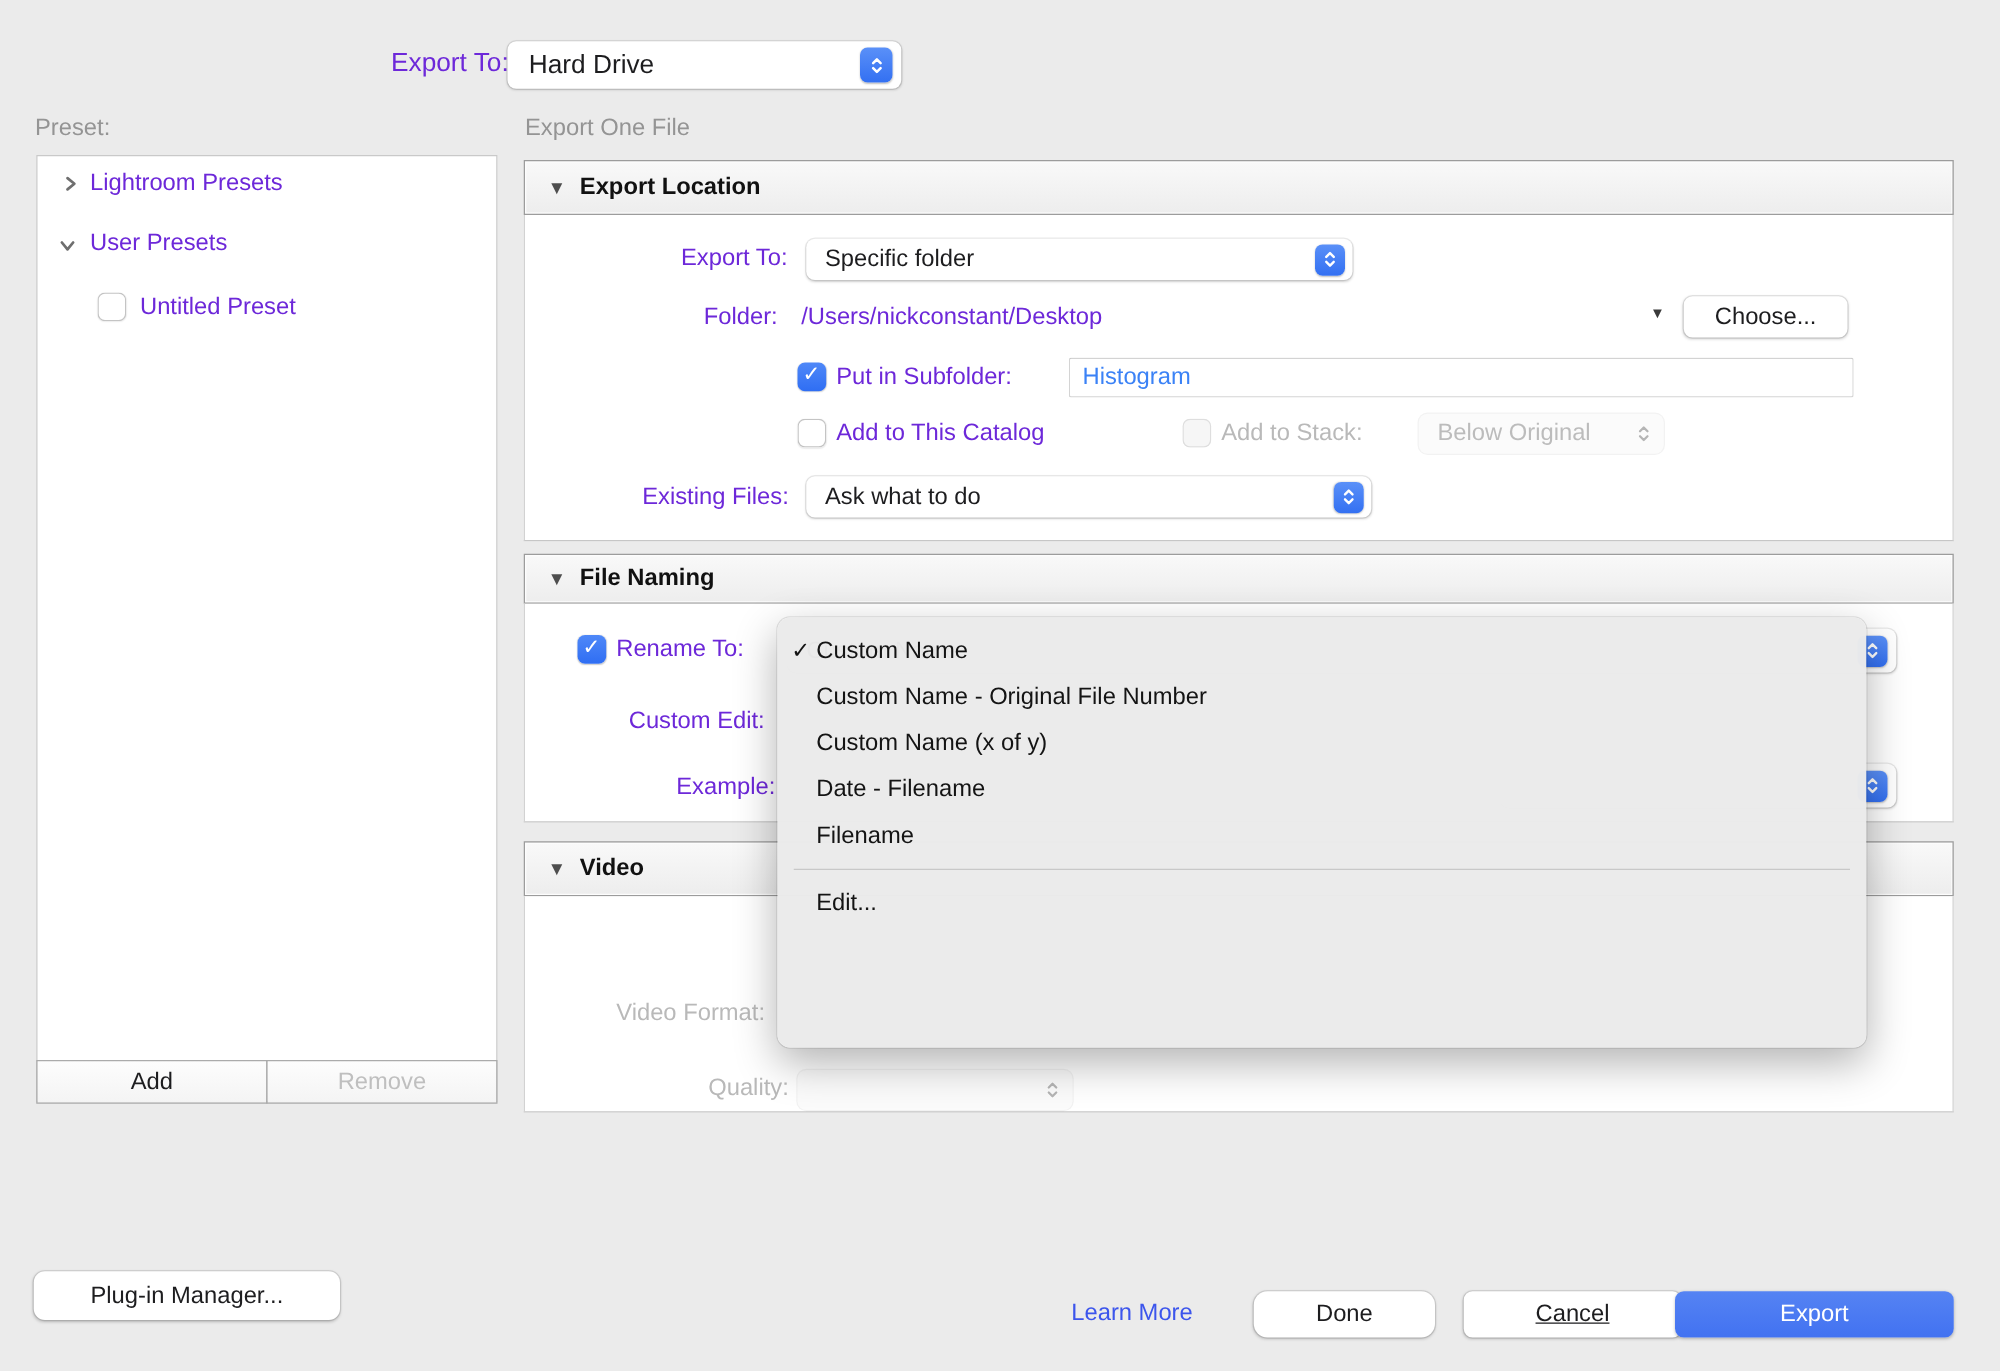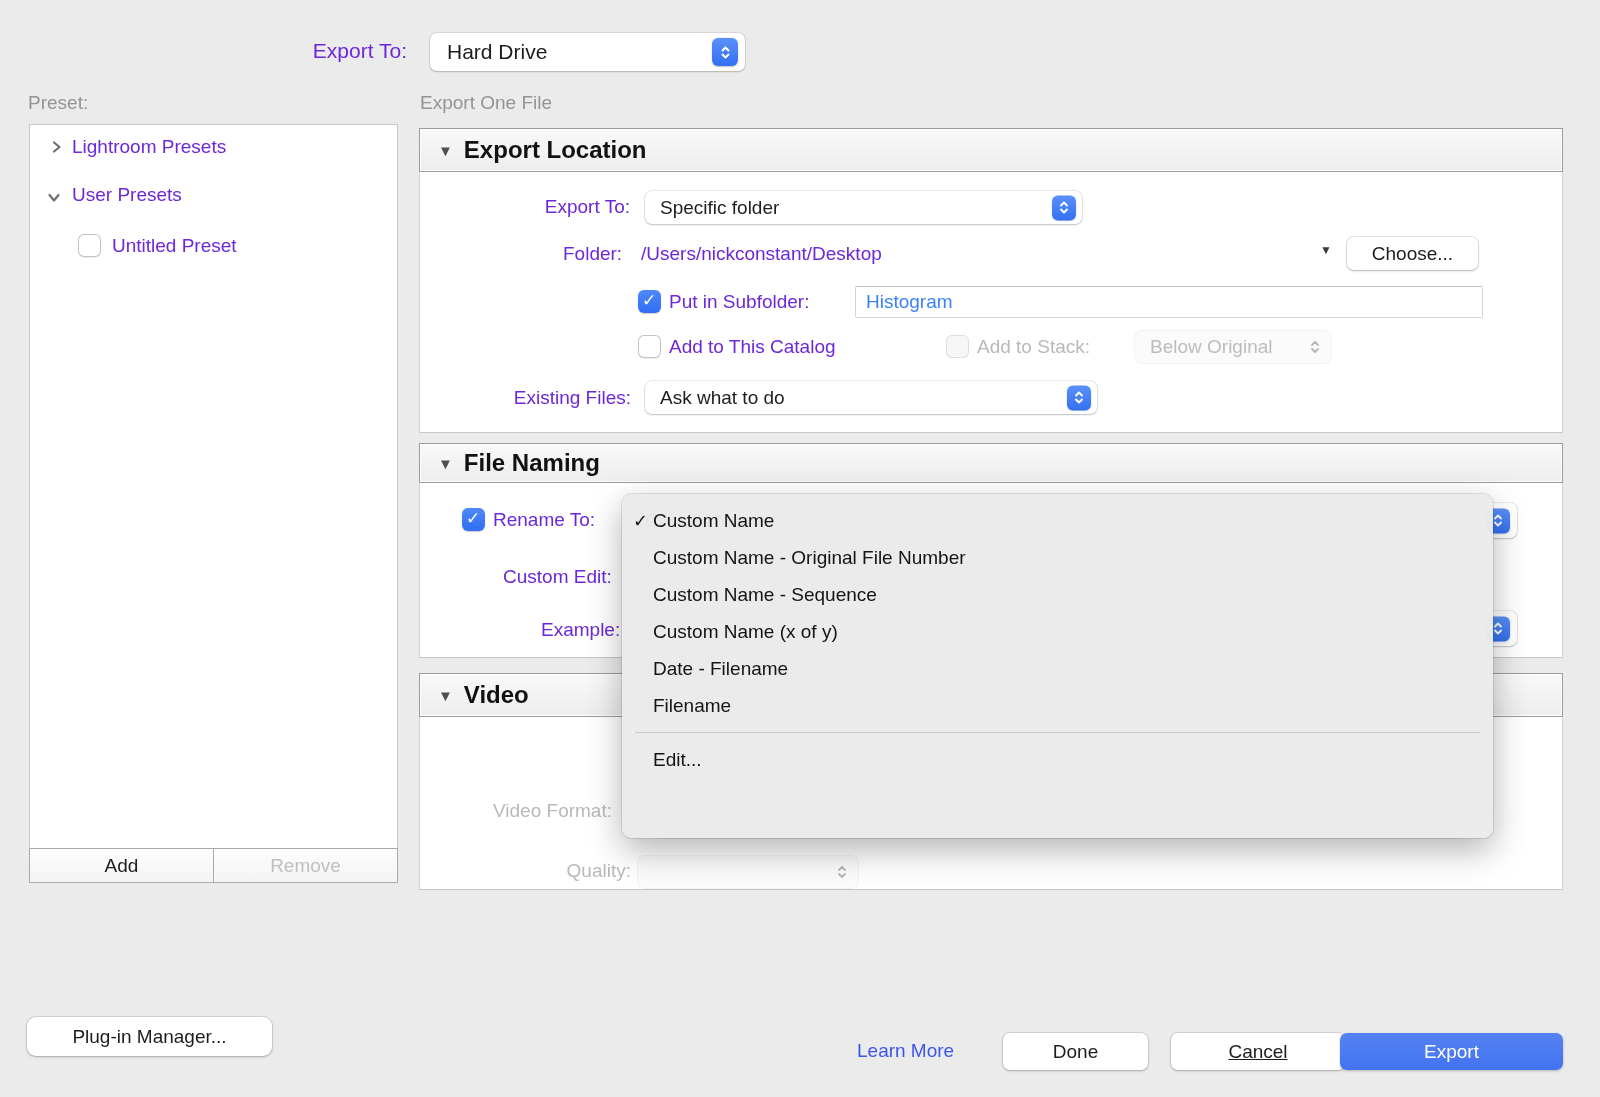--- a/index.html
+++ b/index.html
@@ -40,21 +40,21 @@
   .checkbox.disabled { background:#f6f6f6; box-shadow:inset 0 0 0 1px #dedede; }
 
   
   .section-header { position:absolute; left:419px; width:1144px; height:44px;
     background:linear-gradient(#f9f9f9,#ededed);
     border:1px solid #9c9c9c; box-shadow:inset 0 0 0 1px #fdfdfd;
     display:flex; align-items:center; }
   .section-content { position:absolute; left:419px; width:1144px; background:#fff;
     border-left:1px solid #d2d2d2; border-right:1px solid #d2d2d2; border-bottom:1px solid #c6c6c6; }
   .tri { font-size:15px; color:#4e4e4e; margin-left:18px; }
-  .section-title { font-size:24px; font-weight:bold; color:#111; margin-left:11px; }
+  .section-title { font-size:19px; font-weight:bold; color:#111; margin-left:11px; }
 
   
   .btn { position:absolute; background:#fff; border-radius:7px;
     box-shadow:0 0 0 1px rgba(0,0,0,0.09), 0 1px 2.5px rgba(0,0,0,0.22);
     display:flex; align-items:center; justify-content:center;
     font-size:19px; color:#1d1d1f; white-space:nowrap; }
   .btn.primary { background:linear-gradient(#5583f3,#4272f1); color:#fff; box-shadow:0 1px 2.5px rgba(0,0,0,0.25); }
   .sq-btn { position:absolute; border:1px solid #ababab; background:linear-gradient(#fdfdfd,#f4f4f4);
     display:flex; align-items:center; justify-content:center; font-size:19px; }
 
@@ -75,21 +75,21 @@
     padding-left:31px; position:relative; white-space:nowrap; }
   .menu-item .mcheck { position:absolute; left:11px; top:50%; transform:translateY(-50%);
     font-size:18px; color:#141414; }
   .menu-sep { height:1px; background:#c8c8c8; margin:8px 13px 8px 13px; }
   .link { font-size:19px; color:#3c55ec; white-space:nowrap; }
 </style>
 </head>
 <body>
 
 <div class="abs lbl" style="right:1193px; top:39px; font-size:21px;">Export To:</div>
-<div class="popup" style="left:430px; top:33px; width:315px; height:38px;">
+<div class="popup" style="left:406px; top:33px; width:315px; height:38px;">
   <span class="ptext" style="font-size:21px; padding-left:17px;">Hard Drive</span>
   <span class="stepper" style="width:26px; height:28px; right:7px;">
     <svg width="13" height="19" viewBox="0 0 13 19">
         <path d="M3.5 7.5 L6.5 4.5 L9.5 7.5" stroke="#fff" stroke-width="2" fill="none" stroke-linecap="round" stroke-linejoin="round"></path>
         <path d="M3.5 11.5 L6.5 14.5 L9.5 11.5" stroke="#fff" stroke-width="2" fill="none" stroke-linecap="round" stroke-linejoin="round"></path>
       </svg>
   </span>
 </div>
 
 <div class="abs lbl-grey" style="left:28px; top:92px;">Preset:</div>
@@ -214,34 +214,31 @@
 
 <div class="menu">
   <div class="menu-item">
     <span class="mcheck">✓</span>
     <span>Custom Name</span>
   </div>
   <div class="menu-item">
     <span>Custom Name - Original File Number</span>
   </div>
   <div class="menu-item">
-    <span>Custom Name - Sequence</span>
-  </div>
-  <div class="menu-item">
     <span>Custom Name (x of y)</span>
   </div>
   <div class="menu-item">
     <span>Date - Filename</span>
   </div>
   <div class="menu-item">
     <span>Filename</span>
   </div>
   <div class="menu-sep"></div>
   <div class="menu-item">
     <span>Edit...</span>
   </div>
 </div>
 
 <div class="btn" style="left:27px; top:1017px; width:245px; height:39px; border-radius:9px;">Plug-in Manager...</div>
 <div class="abs link" style="left:857px; top:1040px;">Learn More</div>
-<div class="btn" style="left:1003px; top:1033px; width:145px; height:37px;">Done</div>
+<div class="btn" style="left:1003px; top:1033px; width:145px; height:37px;border-radius:11px;">Done</div>
 <div class="btn" style="left:1171px; top:1033px; width:174px; height:37px;text-decoration:underline;">Cancel</div>
 <div class="btn primary" style="left:1340px; top:1033px; width:223px; height:37px;">Export</div>
 
 </body></html>

